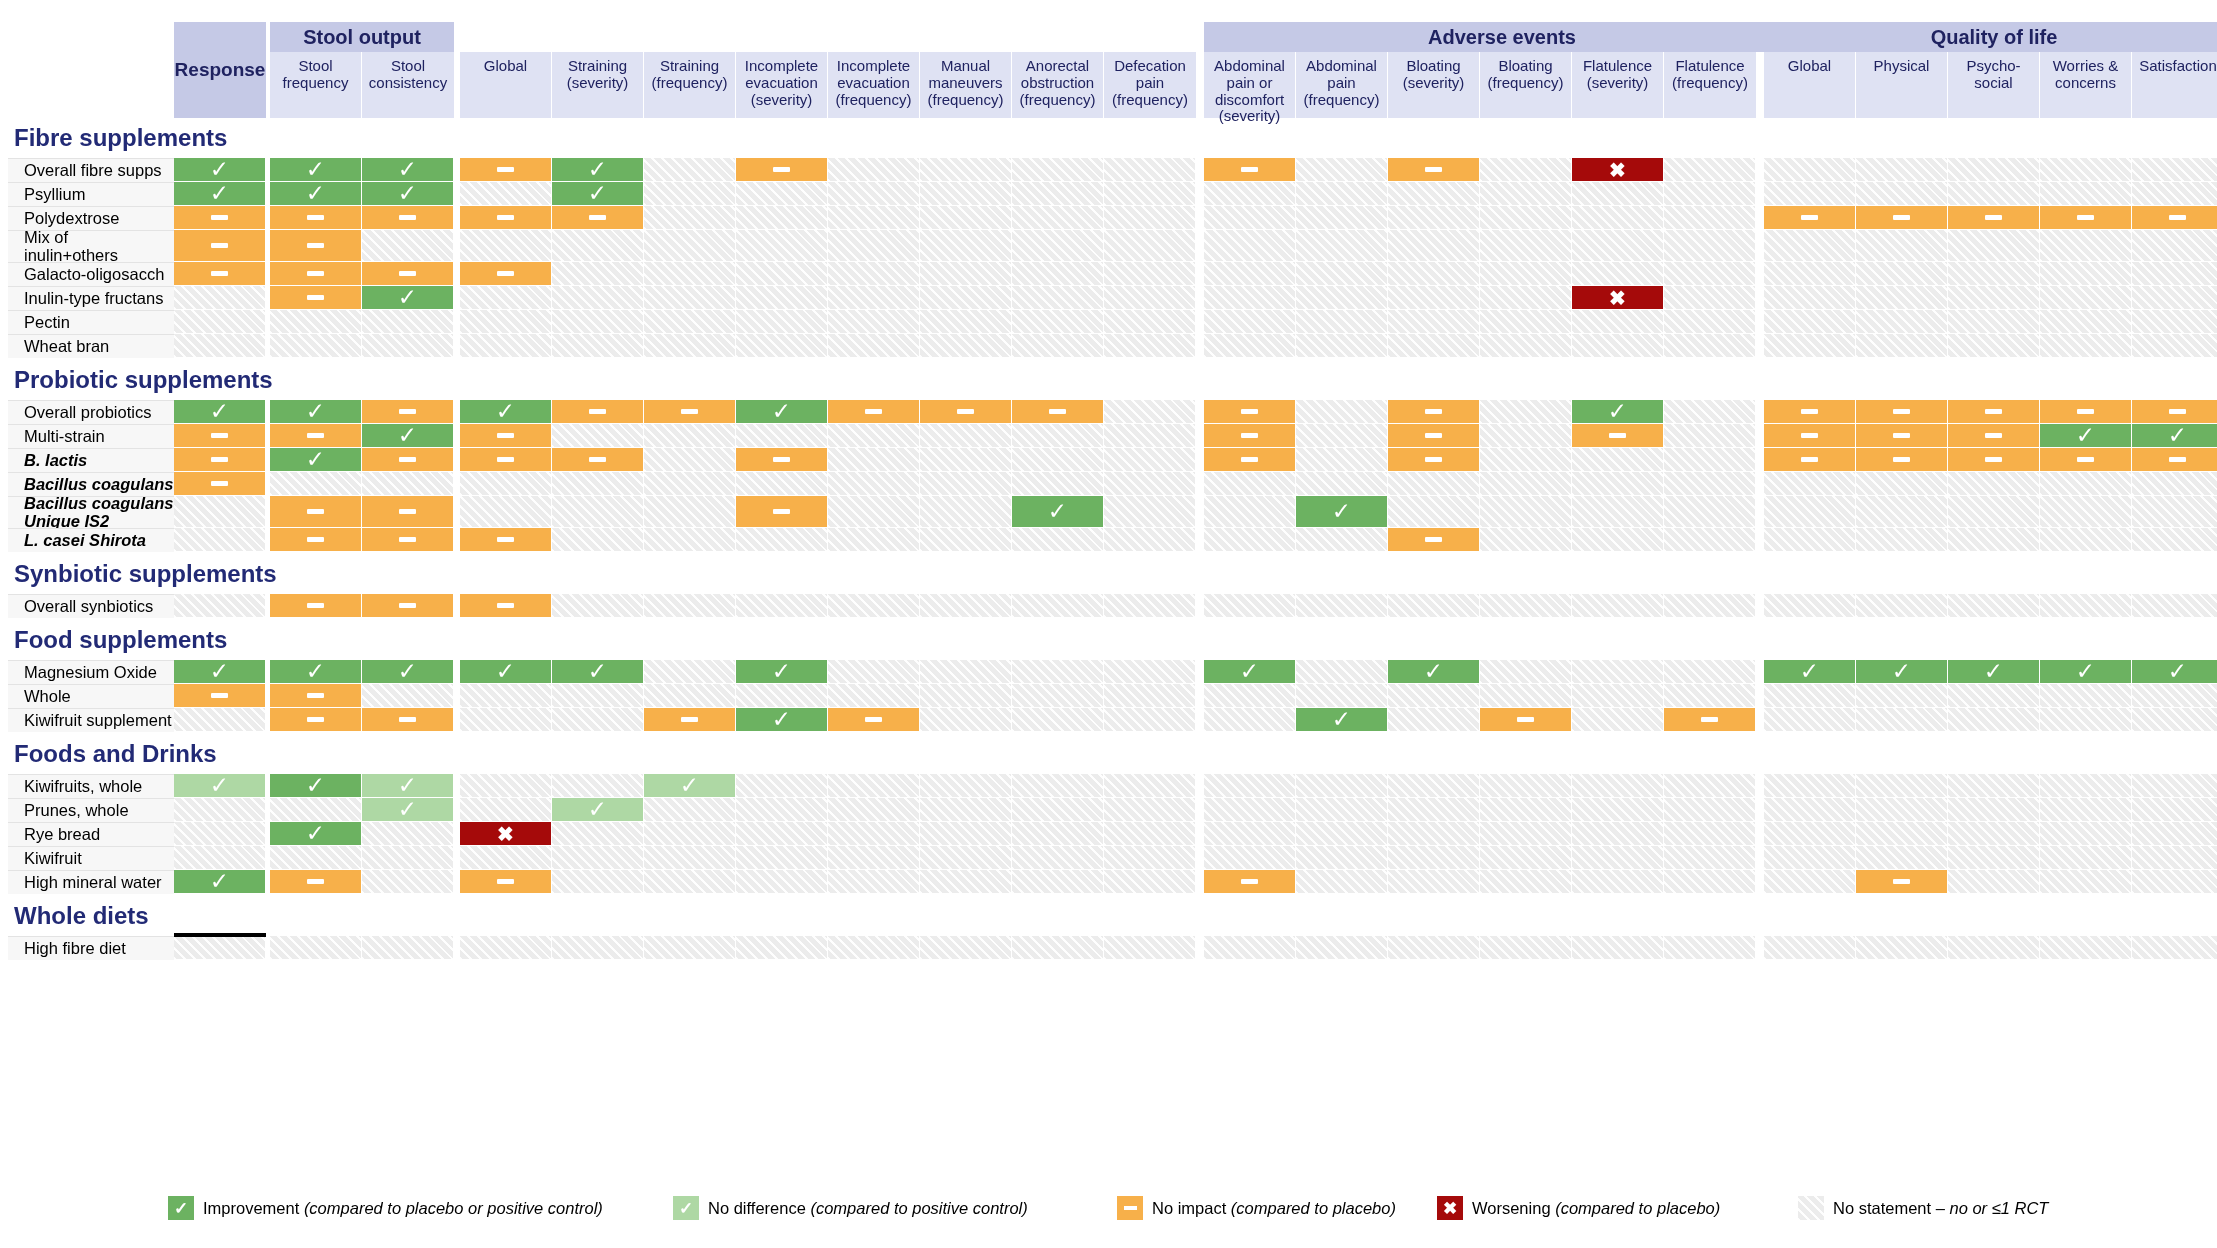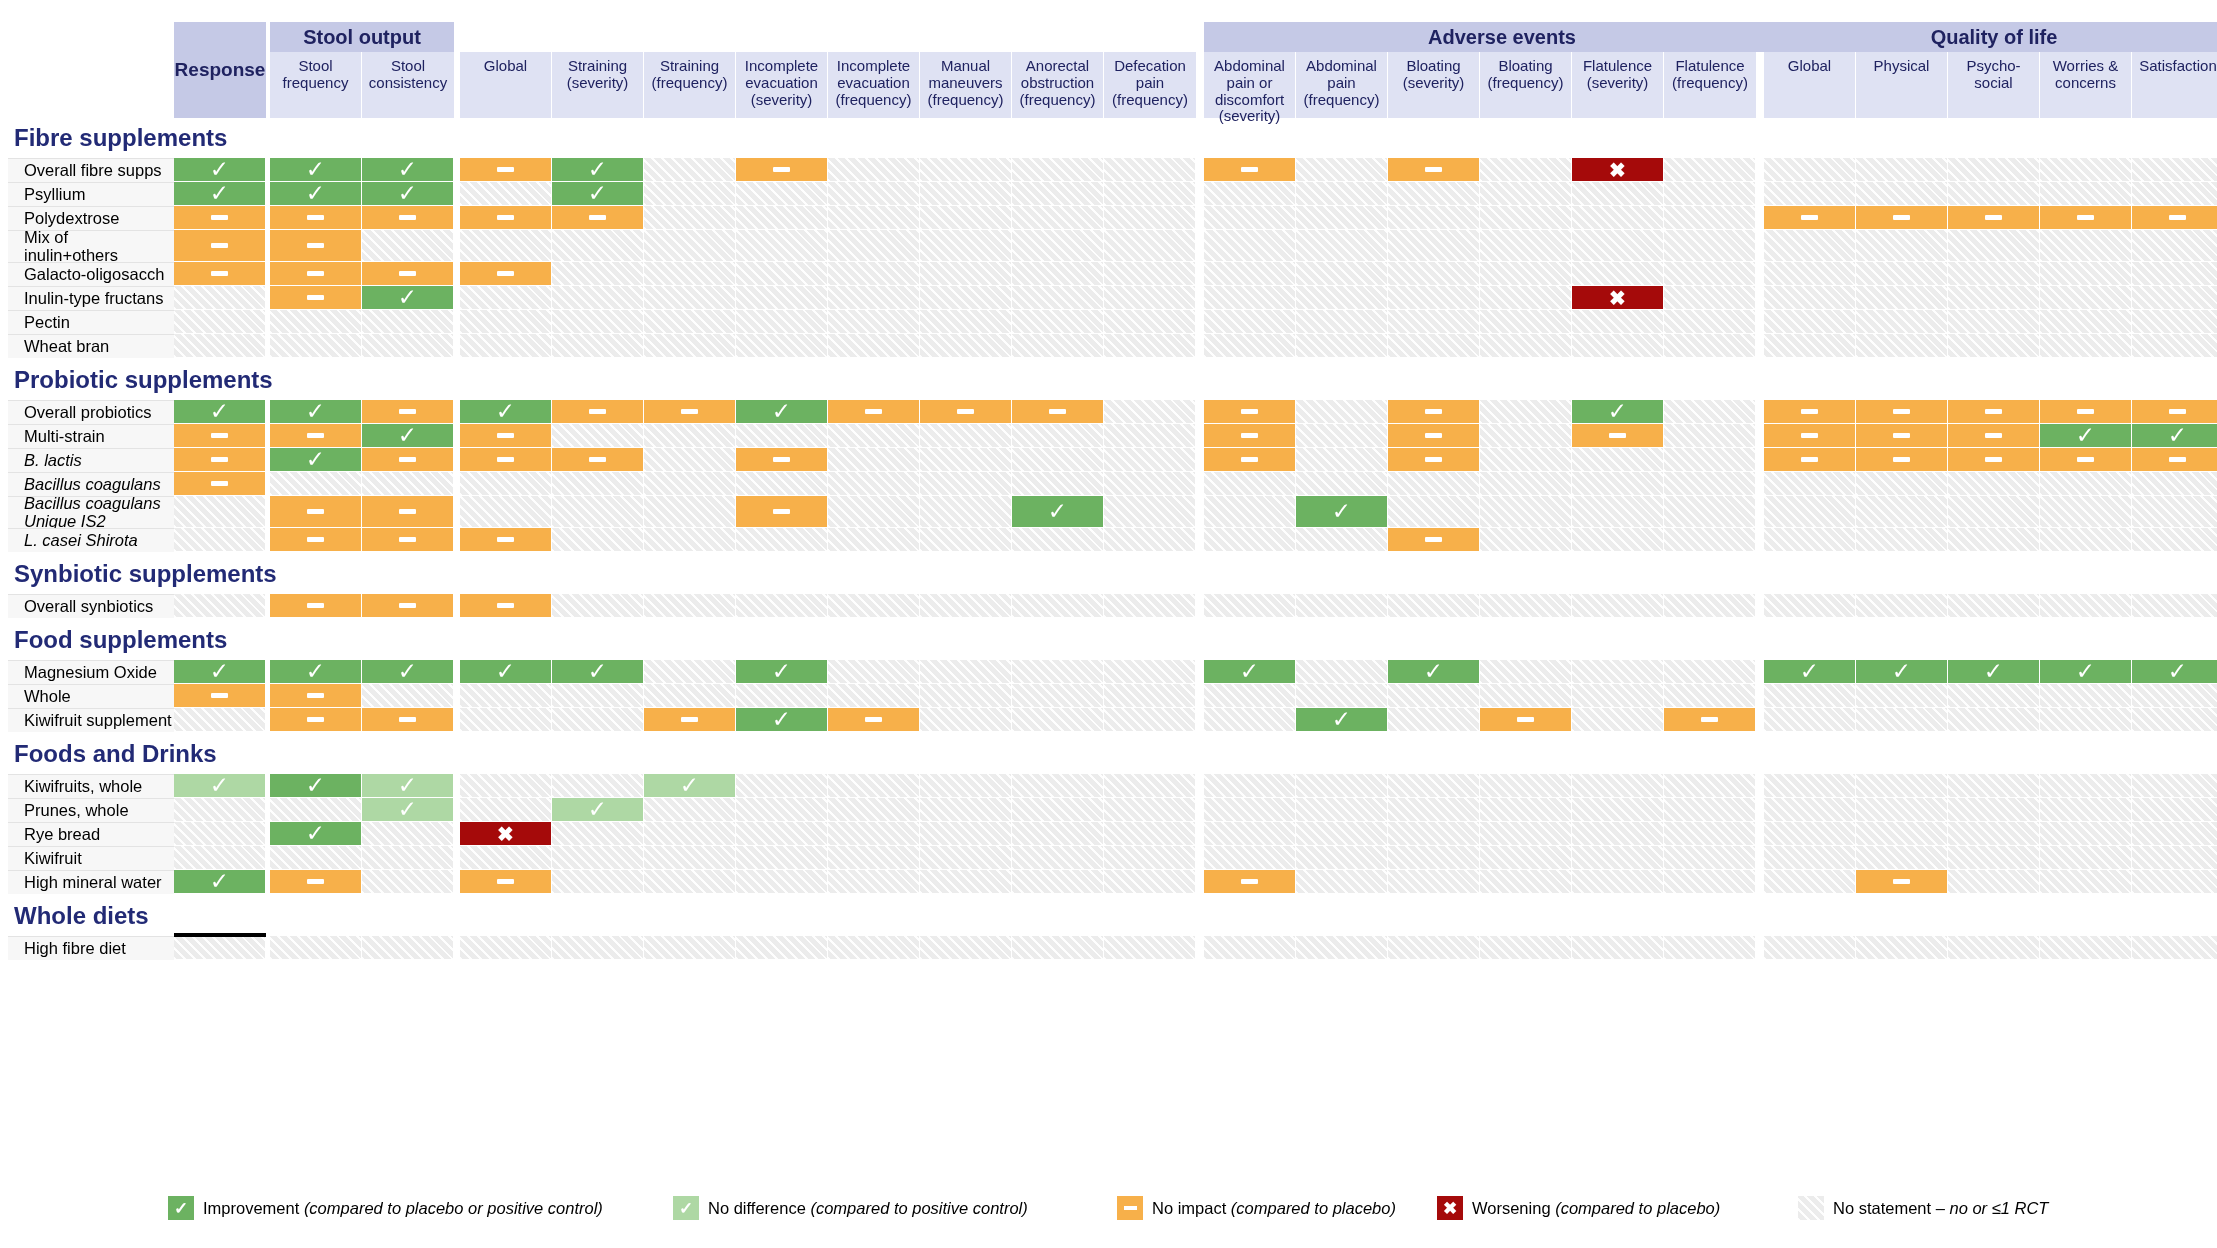--- a/index.html
+++ b/index.html
@@ -64,21 +64,21 @@
     background:#f7f7f7;
     color:#000;
     font-size:16.5px;
     display:flex;align-items:center;
     padding-left:16px;
     box-sizing:border-box;
     border-top:1px solid #e3e3e3;
     line-height:1.08;
     white-space:nowrap;
   }
-  .row-label i{font-style:italic;}
+  .row-label i{font-style:italic;font-weight:bold;}
 
   
   .cell{position:absolute;box-sizing:border-box;}
   .cell.none{
     background:#ececec;
     background-image:repeating-linear-gradient(45deg,
         rgba(255,255,255,.95) 0px, rgba(255,255,255,.95) 2px,
         rgba(0,0,0,0) 2px, rgba(0,0,0,0) 7px);
     border-right:1px solid #ffffff;
     border-bottom:1px solid #ffffff;

